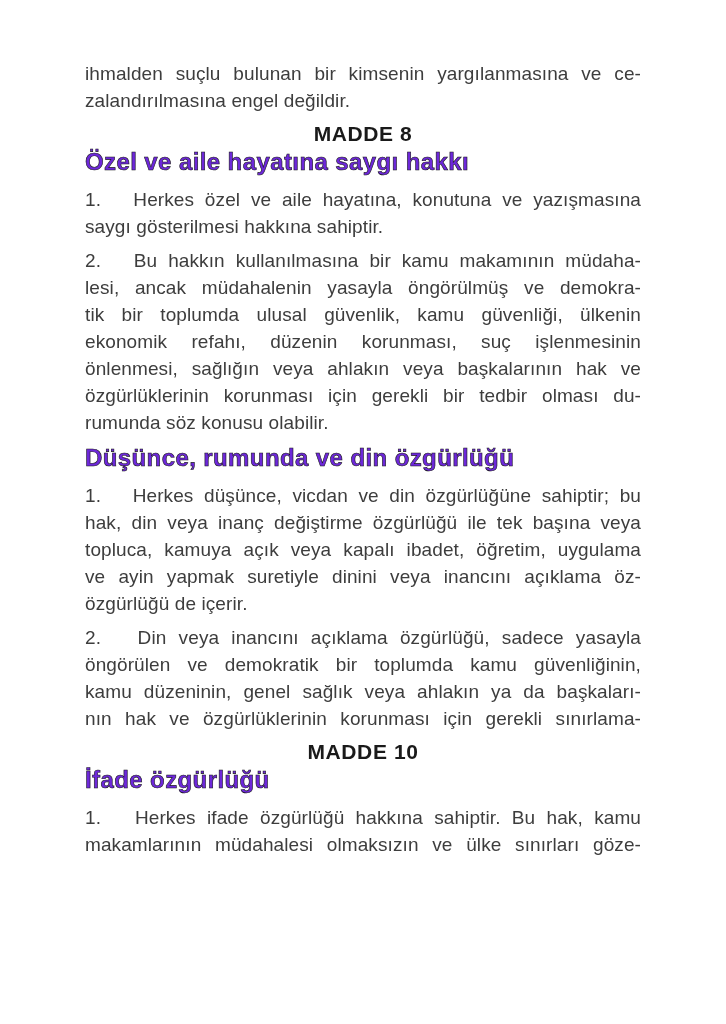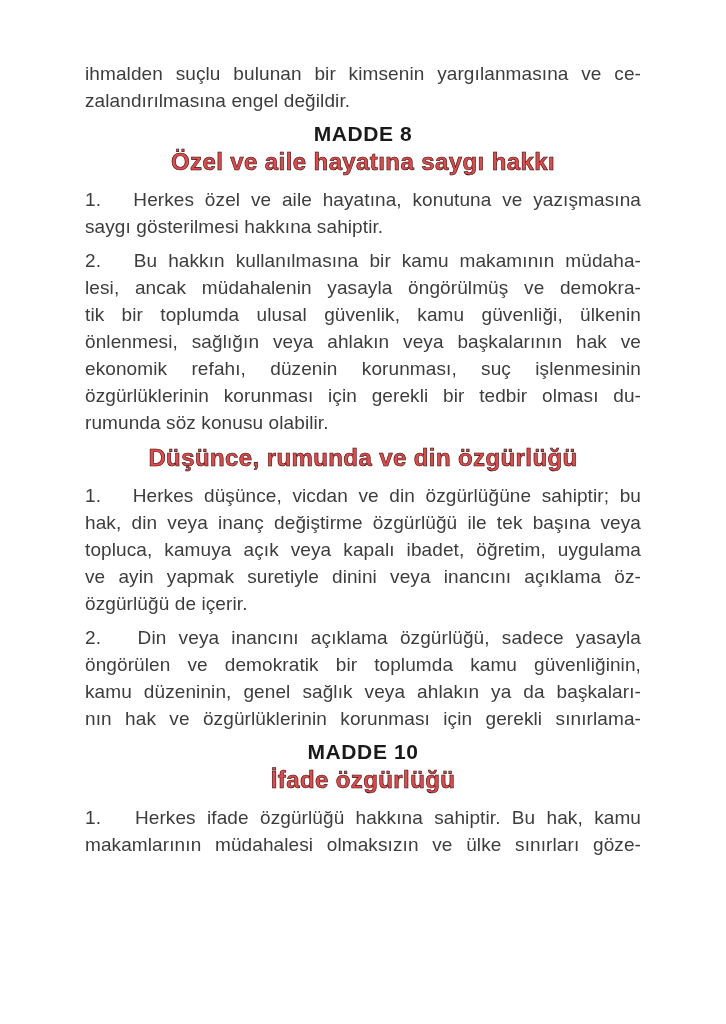--- a/index.html
+++ b/index.html
@@ -34,22 +34,22 @@
     line-height: 26px;
     font-weight: 700;
     text-align: center;
     color: #1a1a1a;
     letter-spacing: 0.6px;
   }
   .art-title {
     font-size: 24px;
     line-height: 30px;
     font-weight: 700;
-    text-align: center;
-    color: #ef4444;
+    text-align: left;
+    color: #6d28d9;
     -webkit-text-stroke: 0.6px #161616;
     letter-spacing: 0.4px;
     margin-bottom: 9px;
   }
   .pageno {
     position: absolute;
     top: 946px;
     right: 80px;
     font-size: 15px;
     line-height: 28px;
@@ -73,22 +73,22 @@
 
     <div class="para">
       <div class="ln j">1.&nbsp;&nbsp; Herkes özel ve aile hayatına, konutuna ve yazışmasına</div>
       <div class="ln l">saygı gösterilmesi hakkına sahiptir.</div>
     </div>
 
     <div class="para">
       <div class="ln j">2.&nbsp;&nbsp; Bu hakkın kullanılmasına bir kamu makamının müdaha-</div>
       <div class="ln j">lesi, ancak müdahalenin yasayla öngörülmüş ve demokra-</div>
       <div class="ln j">tik bir toplumda ulusal güvenlik, kamu güvenliği, ülkenin</div>
+      <div class="ln j">ekonomik refahı, düzenin korunması, suç işlenmesinin</div>
       <div class="ln j">önlenmesi, sağlığın veya ahlakın veya başkalarının hak ve</div>
-      <div class="ln j">ekonomik refahı, düzenin korunması, suç işlenmesinin</div>
       <div class="ln j">özgürlüklerinin korunması için gerekli bir tedbir olması du-</div>
       <div class="ln l">rumunda söz konusu olabilir.</div>
     </div>
 
     <div class="art-title">Düşünce, rumunda ve din özgürlüğü</div>
 
     <div class="para">
       <div class="ln j">1.&nbsp;&nbsp; Herkes düşünce, vicdan ve din özgürlüğüne sahiptir; bu</div>
       <div class="ln j">hak, din veya inanç değiştirme özgürlüğü ile tek başına veya</div>
       <div class="ln j">topluca, kamuya açık veya kapalı ibadet, öğretim, uygulama</div>

